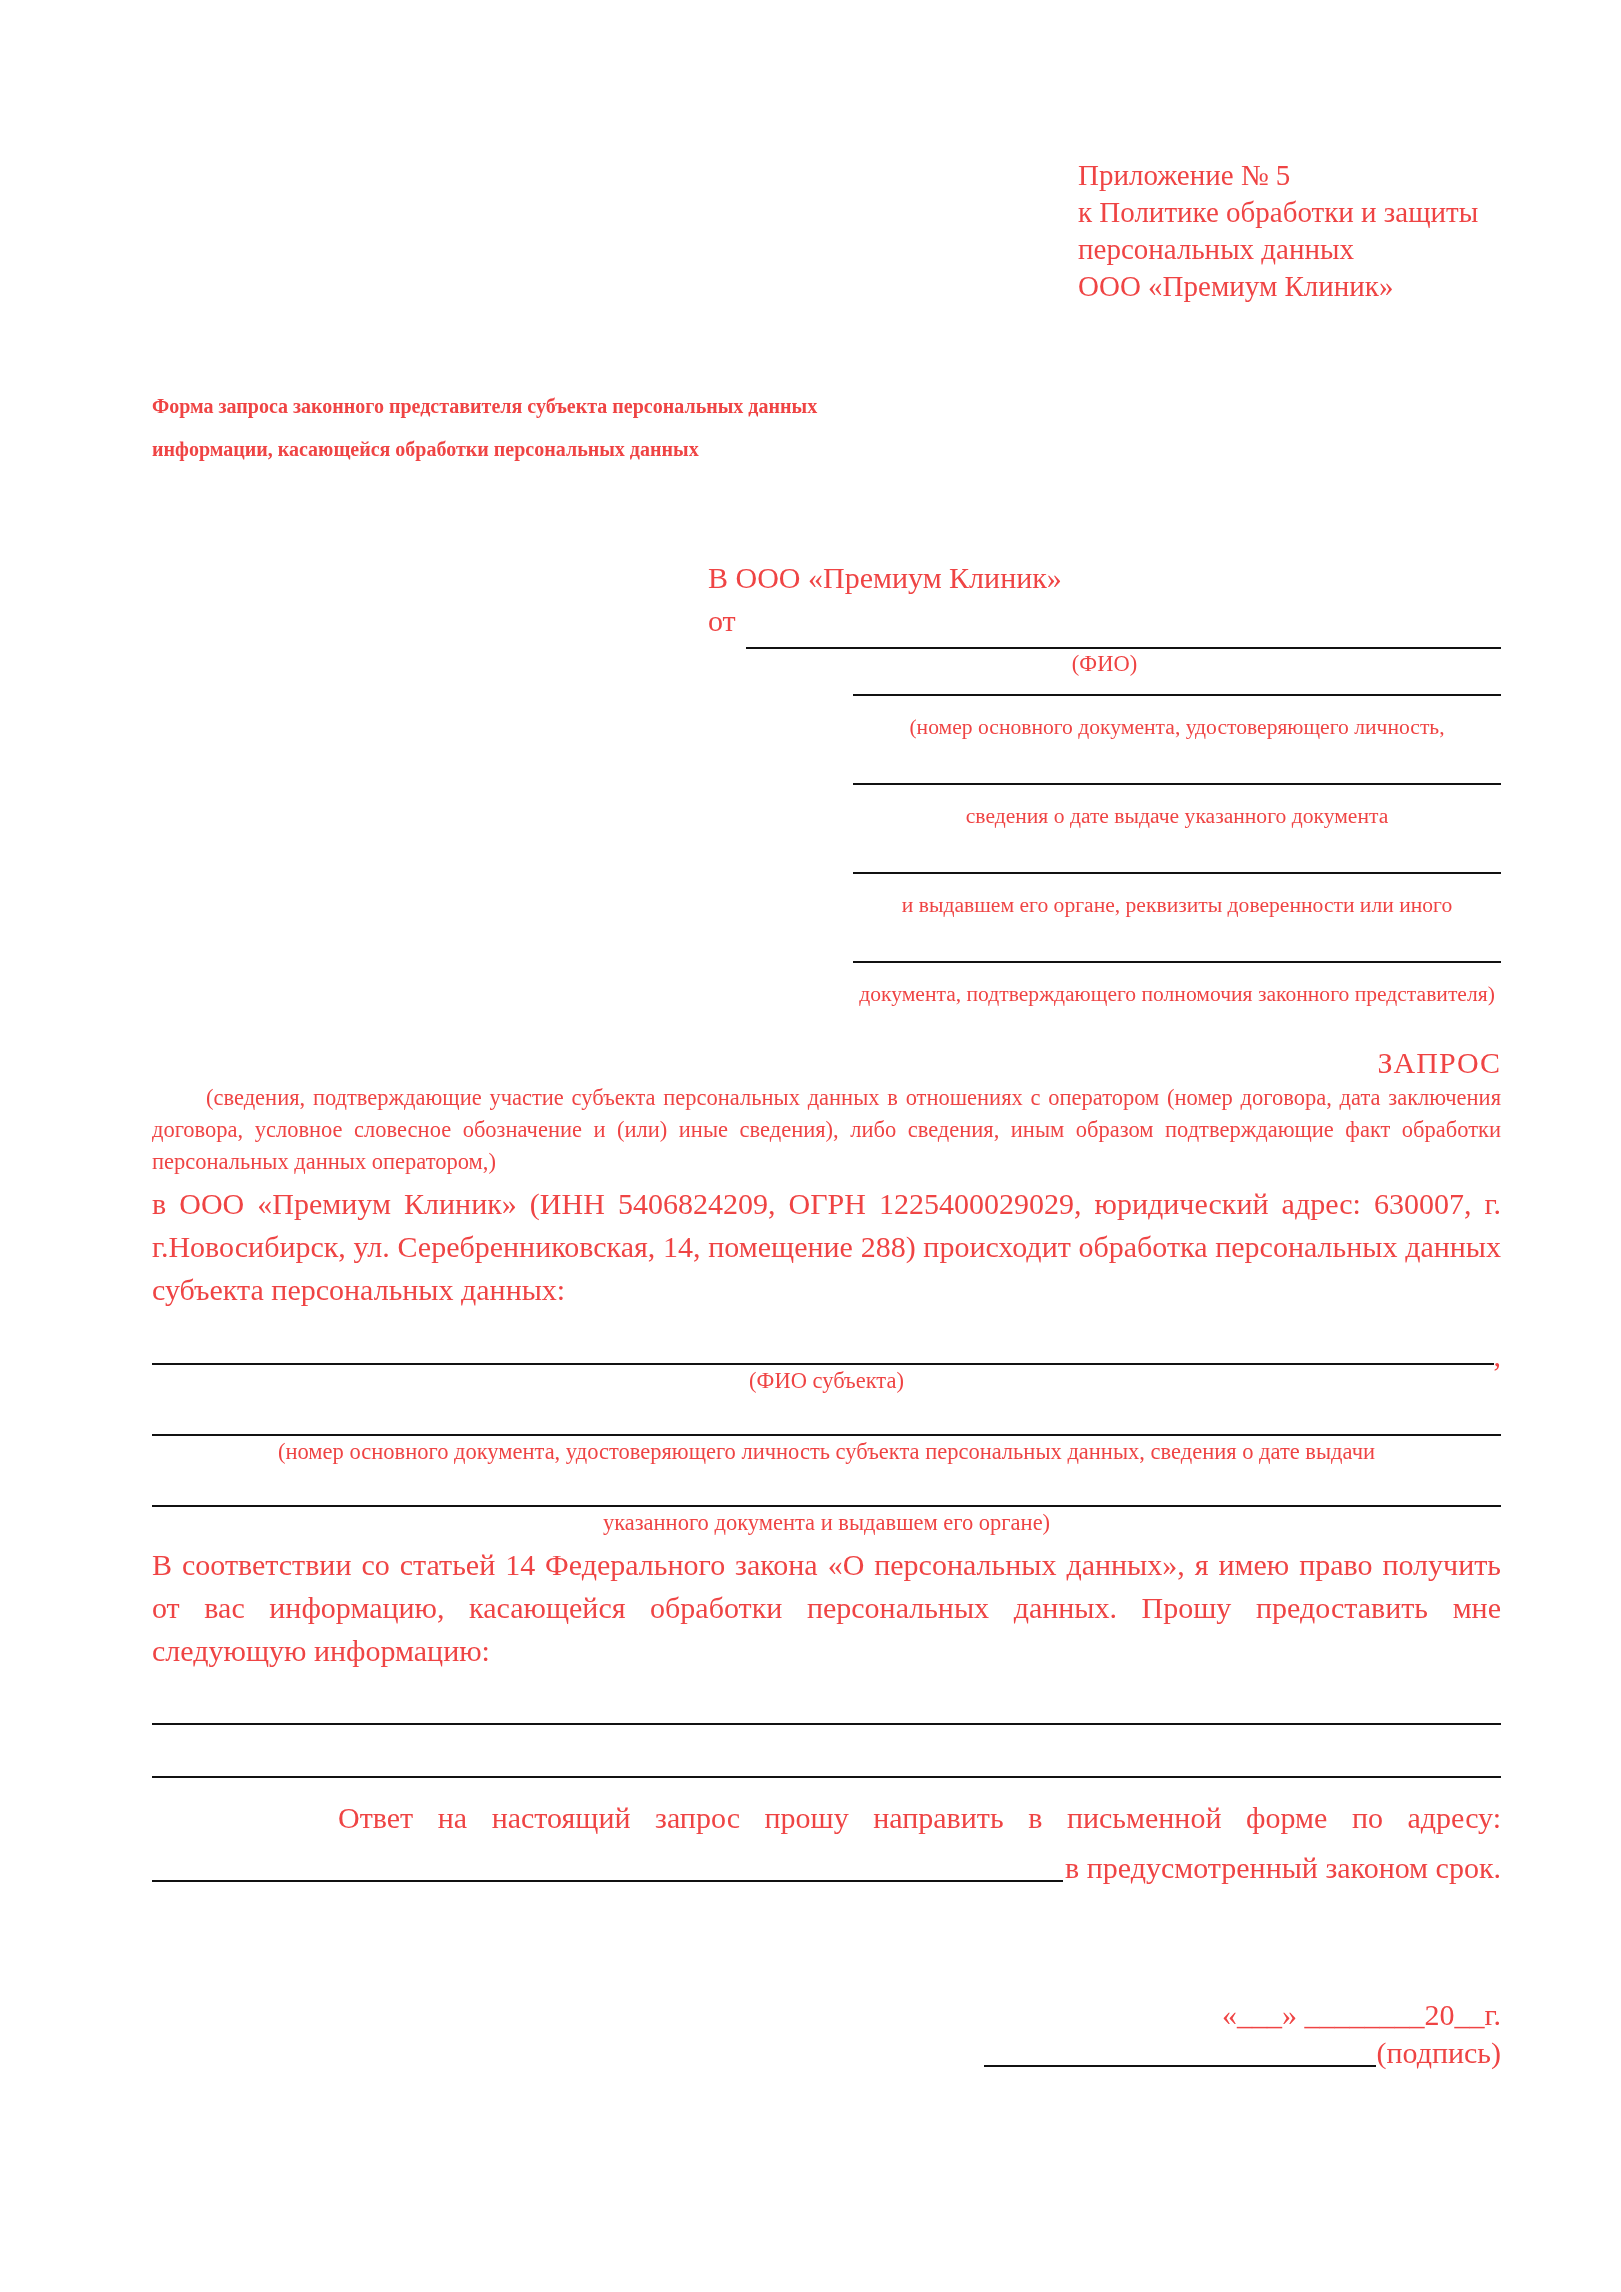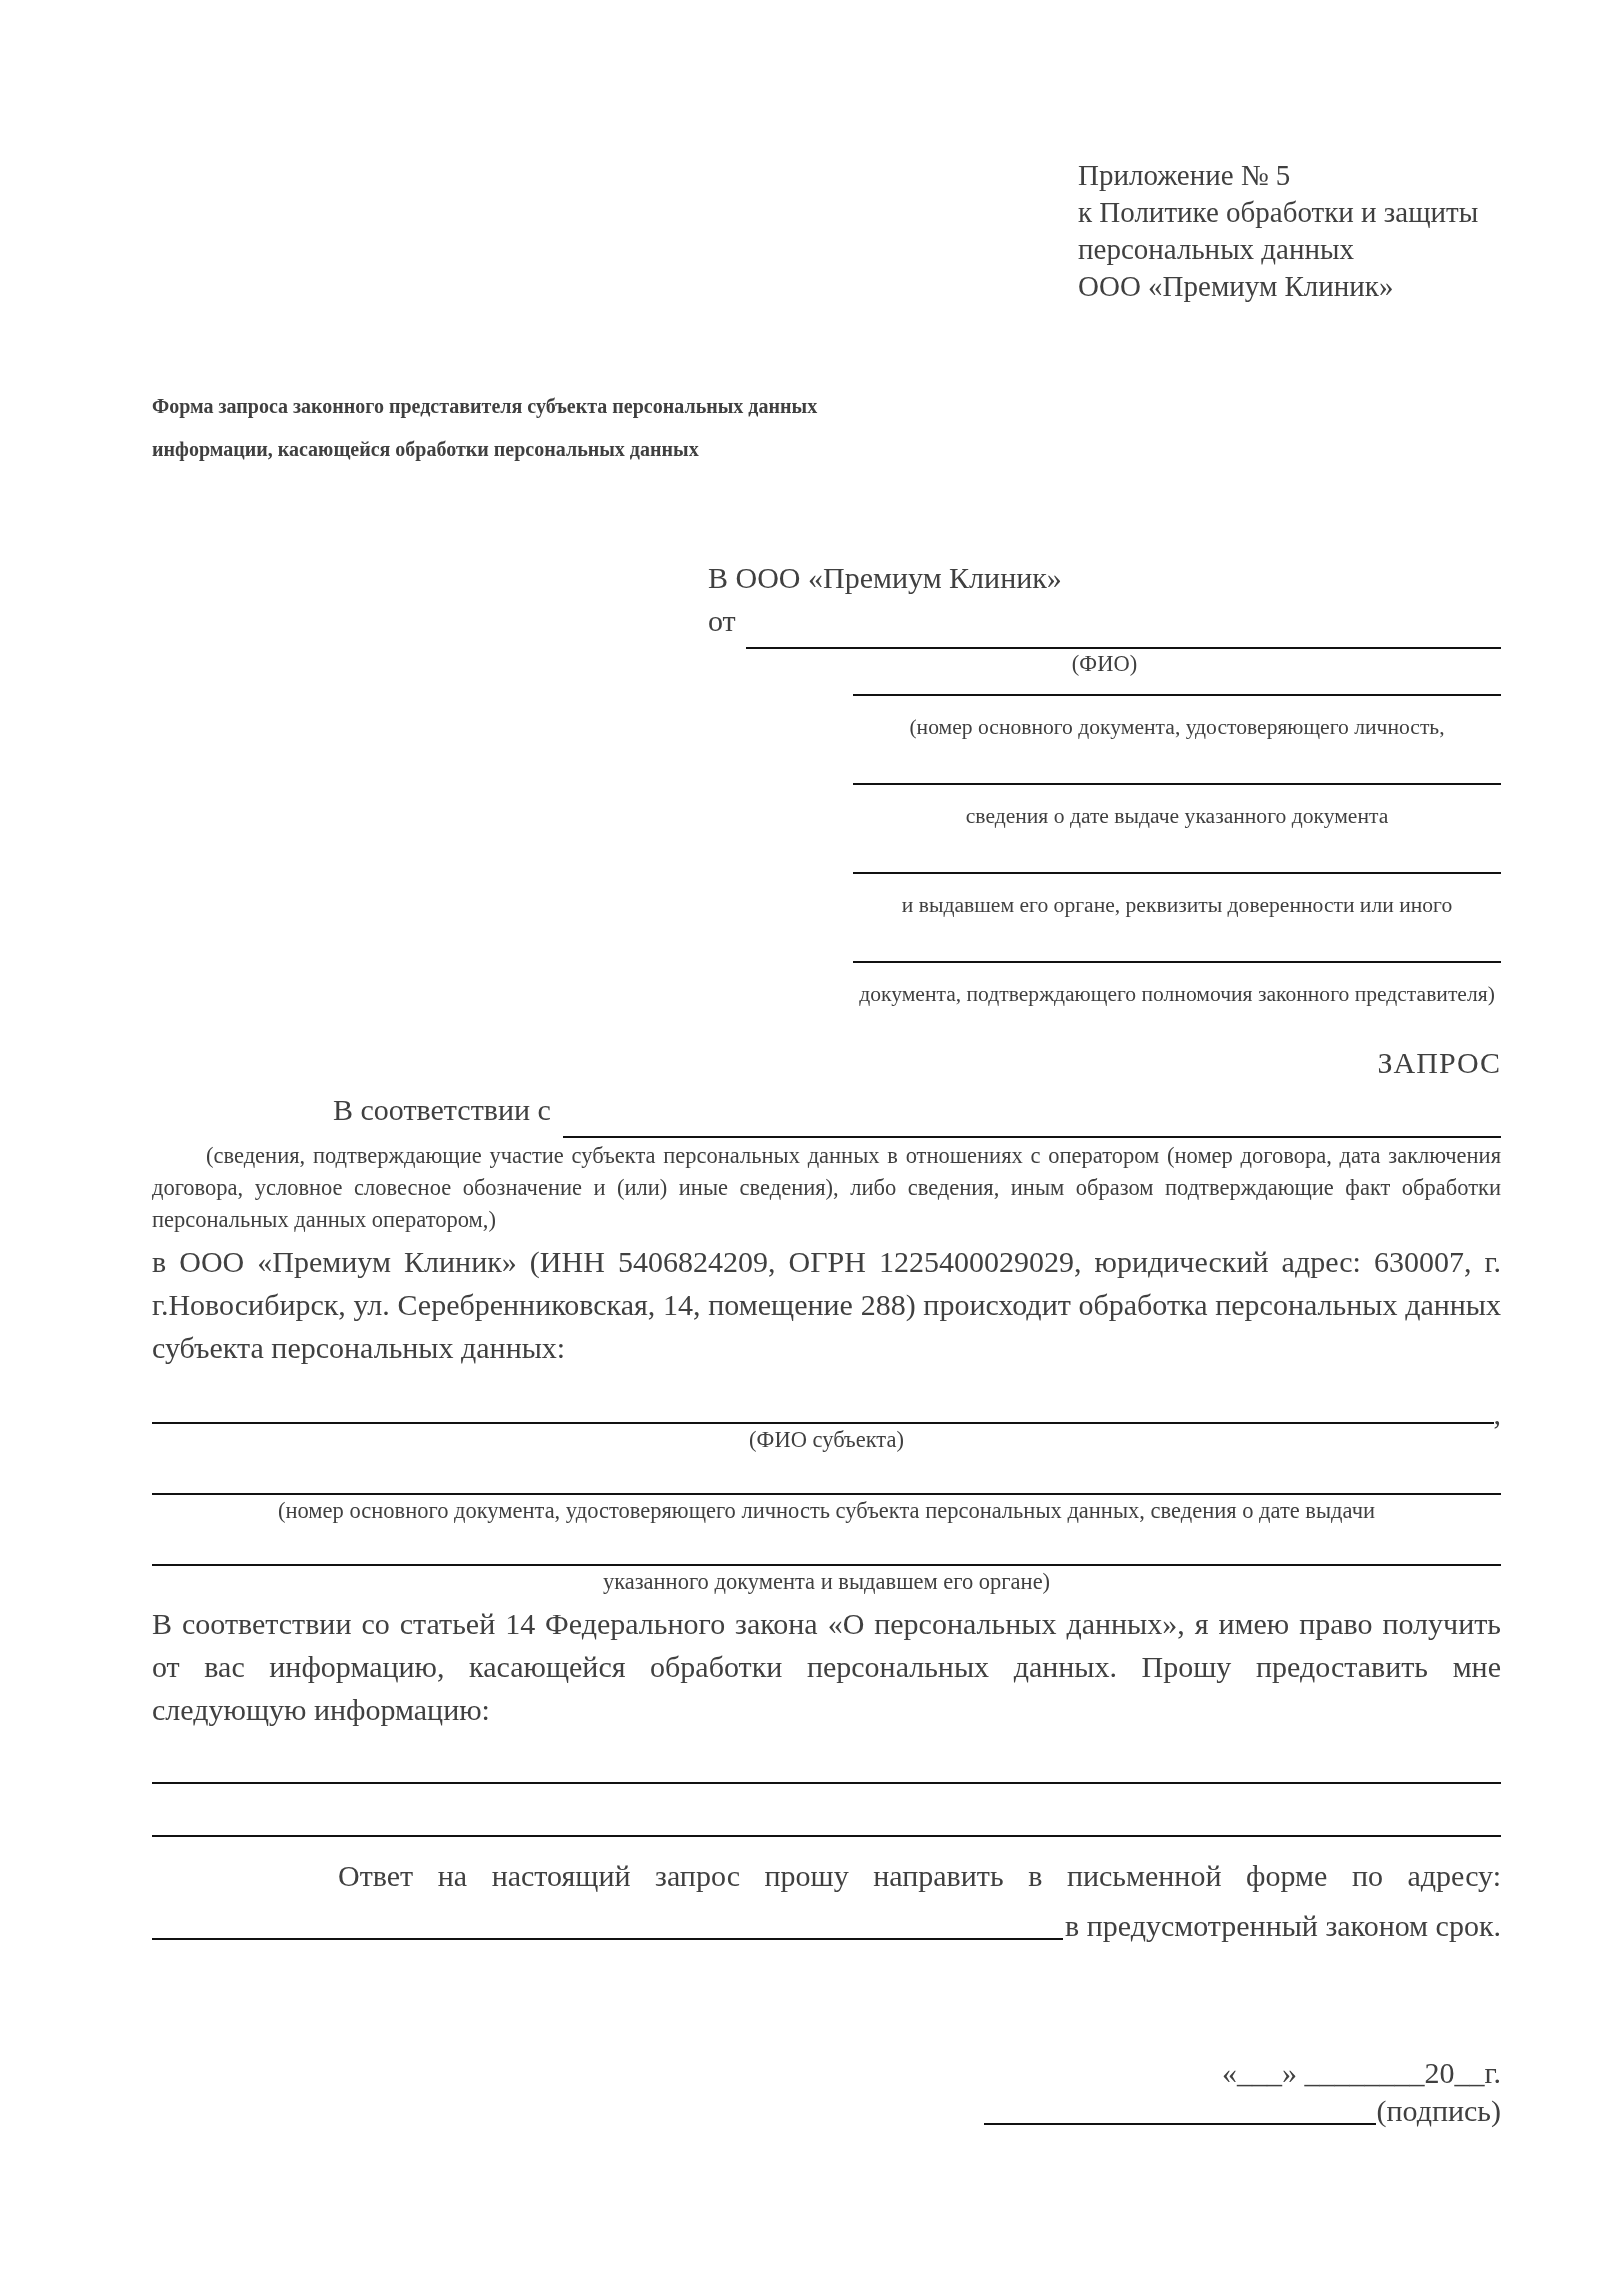--- a/index.html
+++ b/index.html
@@ -1,20 +1,20 @@
 <!DOCTYPE html>
 <html><head>
 <meta charset="utf-8">
 <style>
   html,body{margin:0;padding:0;background:#ffffff;}
   .page{
     position:relative;
     width:1621px;height:2293px;
     background:#ffffff;
-    color:#404040;
+    color:#ef4444;
     font-family:"Liberation Serif","DejaVu Serif",serif;
     font-size:30px;
     box-sizing:border-box;
     padding:0 120px 0 152px;
     overflow:hidden;
   }
   
   .appendix{margin-left:auto;width:423px;margin-top:157px;font-size:29px;line-height:37px;}
   
   .title{margin-top:80px;text-align:left;font-weight:bold;font-size:20px;line-height:43px;}
@@ -89,24 +89,20 @@
         <div class="cap">и выдавшем его органе, реквизиты доверенности или иного</div>
       </div>
       <div class="field">
         <div class="cap">документа, подтверждающего полномочия законного представителя)</div>
       </div>
     </div>
   </div>
 
   <div class="zapros">ЗАПРОС</div>
 
-  <div class="intro-row">
-    <span class="lbl">В соответствии с</span>
-    <span class="fill"></span>
-  </div>
 
   <div class="smallcap">(сведения, подтверждающие участие субъекта персональных данных в отношениях с оператором (номер договора, дата заключения договора, условное словесное обозначение и (или) иные сведения), либо сведения, иным образом подтверждающие факт обработки персональных данных оператором,)</div>
 
   <div class="para">в ООО «Премиум Клиник» (ИНН 5406824209, ОГРН 1225400029029, юридический адрес: 630007, г. г.Новосибирск, ул. Серебренниковская, 14, помещение 288) происходит обработка персональных данных субъекта персональных данных:</div>
 
   <div class="line-comma">
     <span class="fill"></span>
     <span class="comma">,</span>
   </div>
   <div class="cap-wide">(ФИО субъекта)</div>

